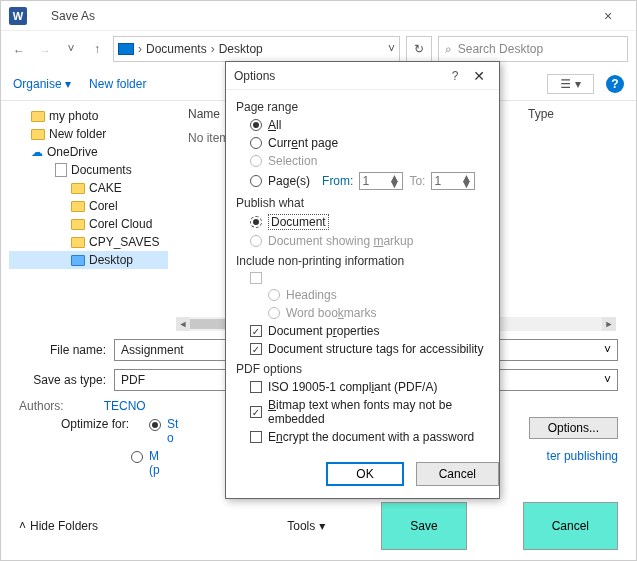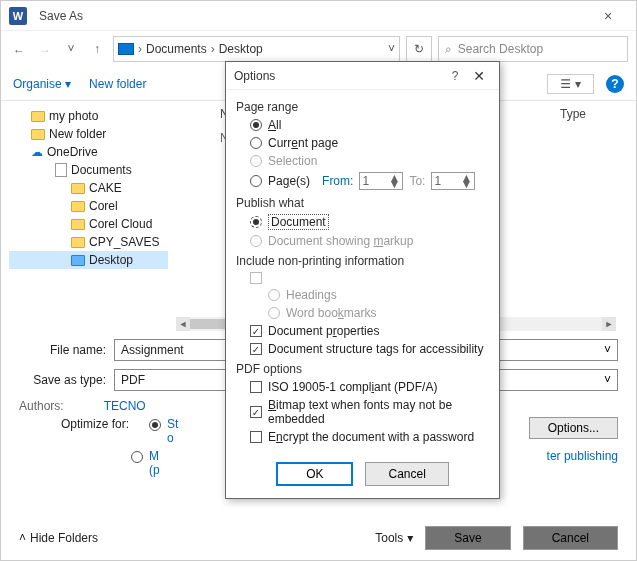--- a/index.html
+++ b/index.html
@@ -1,37 +1,37 @@
 <!DOCTYPE html>
 <html><head>
 <meta charset="utf-8">
 <style>
 * { box-sizing: border-box; font-family: "Segoe UI", Arial, sans-serif; font-size: 12px; }
 body { margin: 0; background: #fff; width: 637px; height: 561px; position: relative; overflow: hidden; }
 .saveas-window { position: absolute; top: 0; left: 0; width: 637px; height: 561px; border: 1px solid #ccc; background: #fff; }
 .titlebar { display: flex; align-items: center; height: 30px; padding: 0 8px; border-bottom: 1px solid #eee; }
 .titlebar .icon { width: 18px; height: 18px; background: #2b579a; color: #fff; font-weight: bold; display: flex; align-items: center; justify-content: center; border-radius: 2px; font-size: 11px; }
-.titlebar .title { margin-left: 12px; flex: 1; color: #444; }
+.titlebar .title { margin-left: 24px; flex: 1; color: #444; }
 .titlebar .close { width: 40px; text-align: center; color: #555; font-size: 14px; }
 .navbar { display: flex; align-items: center; height: 36px; padding: 0 8px; gap: 6px; }
 .nav-arrow { width: 20px; height: 20px; color: #666; display: flex; align-items: center; justify-content: center; }
 .nav-arrow.disabled { color: #ccc; }
 .breadcrumb-bar { flex: 1; display: flex; align-items: center; border: 1px solid #ccc; height: 26px; padding: 0 4px; background: #fff; }
 .breadcrumb-bar .pc-icon { width: 16px; height: 12px; background: #0078d4; margin-right: 4px; border: 1px solid #0058a4; }
 .breadcrumb-bar .crumb { color: #333; padding: 0 4px; }
 .breadcrumb-bar .chev { color: #666; }
 .breadcrumb-bar .chev-down { margin-left: auto; color: #555; }
 .refresh { width: 26px; height: 26px; border: 1px solid #ccc; display: flex; align-items: center; justify-content: center; color: #555; }
 .search { display: flex; align-items: center; border: 1px solid #ccc; height: 26px; padding: 0 6px; width: 190px; color: #888; gap: 6px; }
 .toolbar { display: flex; align-items: center; height: 34px; padding: 0 12px; border-bottom: 1px solid #e5e5e5; gap: 18px; text-align: center; }
 .toolbar .link { color: #0066cc; }
 .toolbar .right { margin-left: auto; display: flex; align-items: center; gap: 12px; }
 .view-btn { border: 1px solid #ccc; padding: 2px 12px; display: flex; align-items: center; gap: 4px; color: #555; }
 .help { width: 18px; height: 18px; border-radius: 50%; background: #0078d4; color: #fff; display: flex; align-items: center; justify-content: center; font-weight: bold; }
-.body-area { display: flex; height: 230px; position: relative; gap: 32px; }
+.body-area { display: flex; height: 230px; position: relative; }
 .sidebar { width: 175px; padding: 6px 8px; overflow: hidden; }
 .tree-item { display: flex; align-items: center; gap: 4px; padding: 2px 0 2px 22px; color: #222; white-space: nowrap; }
 .tree-item.indent1 { padding-left: 46px; }
 .tree-item.indent2 { padding-left: 62px; }
 .tree-item.sel { background: #cde8ff; }
 .folder-icon { width: 14px; height: 11px; background: #ffd868; border: 1px solid #d4a92c; border-radius: 1px; display: inline-block; }
 .file-icon { width: 12px; height: 14px; background: #fff; border: 1px solid #999; display: inline-block; }
 .od-icon { color: #0078d4; }
 .main-list { flex: 1; padding: 6px 12px; position: relative; }
 .col-head { display: flex; color: #444; margin-bottom: 6px; }
@@ -49,21 +49,21 @@
 .author-row .lbl2 { color: #666; }
 .author-row .lnk { color: #0066cc; }
 .opt-row { display: flex; padding: 4px 18px 0 60px; align-items: flex-start; gap: 6px; }
 .opt-row .rad { width: 12px; height: 12px; border: 1px solid #555; border-radius: 50%; margin-top: 2px; display: inline-flex; align-items: center; justify-content: center; }
 .opt-row .rad.on::after { content: ''; width: 6px; height: 6px; background: #333; border-radius: 50%; }
 .opt-row .txt { color: #222; }
 .opt-btn { border: 1px solid #999; padding: 3px 18px; background: #e9e9e9; }
 .bottom-bar { position: absolute; bottom: 10px; left: 0; right: 0; display: flex; align-items: center; padding: 0 18px; gap: 12px; }
 .bottom-bar .hf { color: #222; display: flex; align-items: center; gap: 4px; }
 .bottom-bar .spacer { flex: 1; }
-.save-btn, .cancel-btn { border: 1px solid #999; background: #737373; padding: 4px 28px; }
+.save-btn, .cancel-btn { border: 1px solid #999; background: #5eead4; padding: 16px 28px; margin-left: 44px; }
 .tools { color: #222; display: flex; align-items: flex-start; gap: 4px; }
 
 .options-dialog { position: absolute; top: 60px; left: 180px; width: 275px; background: #fff; border: 1px solid #666; box-shadow: 2px 2px 8px rgba(0,0,0,0.3); z-index: 10; margin-left: 44px; }
 .od-titlebar { display: flex; align-items: center; height: 28px; padding: 0 8px; border-bottom: 1px solid #eee; }
 .od-titlebar .t { flex: 1; color: #333; }
 .od-titlebar .q { width: 24px; text-align: center; color: #555; }
 .od-titlebar .x { width: 24px; text-align: center; color: #333; font-size: 14px; }
 .od-body { padding: 6px 10px; }
 .grouplabel { color: #333; margin: 4px 0 2px 0; }
 .ogroup { padding-left: 14px; }
@@ -71,21 +71,21 @@
 .orow.dis { color: #999; }
 .radio { width: 12px; height: 12px; border: 1px solid #555; border-radius: 50%; display: inline-flex; align-items: center; justify-content: center; flex-shrink: 0; }
 .radio.dis { border-color: #bbb; }
 .radio.on::after { content: ''; width: 6px; height: 6px; background: #333; border-radius: 50%; }
 .radio.dotted { border: 1px dashed #555; }
 .chk { width: 12px; height: 12px; border: 1px solid #555; display: inline-flex; align-items: center; justify-content: center; font-size: 10px; color: #333; flex-shrink: 0; }
 .chk.dis { border-color: #bbb; }
 .spin { width: 44px; height: 18px; border: 1px solid #999; background: #fff; display: inline-flex; align-items: center; padding: 0 2px; justify-content: space-between; font-size: 11px; color: #666; }
 .spin .ud { display: flex; flex-direction: column; font-size: 6px; line-height: 6px; color: #666; }
 .page-row { display: flex; align-items: center; gap: 6px; }
-.od-buttons { display: flex; justify-content: center; gap: 12px; padding: 10px 0 12px 0; }
+.od-buttons { display: flex; justify-content: flex-end; gap: 12px; padding: 10px 0 12px 0; }
 .ok-btn { border: 2px solid #0078d4; padding: 3px 28px; background: #fff; }
 .can-btn { border: 1px solid #999; padding: 4px 22px; background: #e9e9e9; }
 .underline-first::first-letter { text-decoration: underline; }
 </style>
 </head>
 <body>
 
 <div class="saveas-window">
   <div class="titlebar">
     <div class="icon">W</div>

